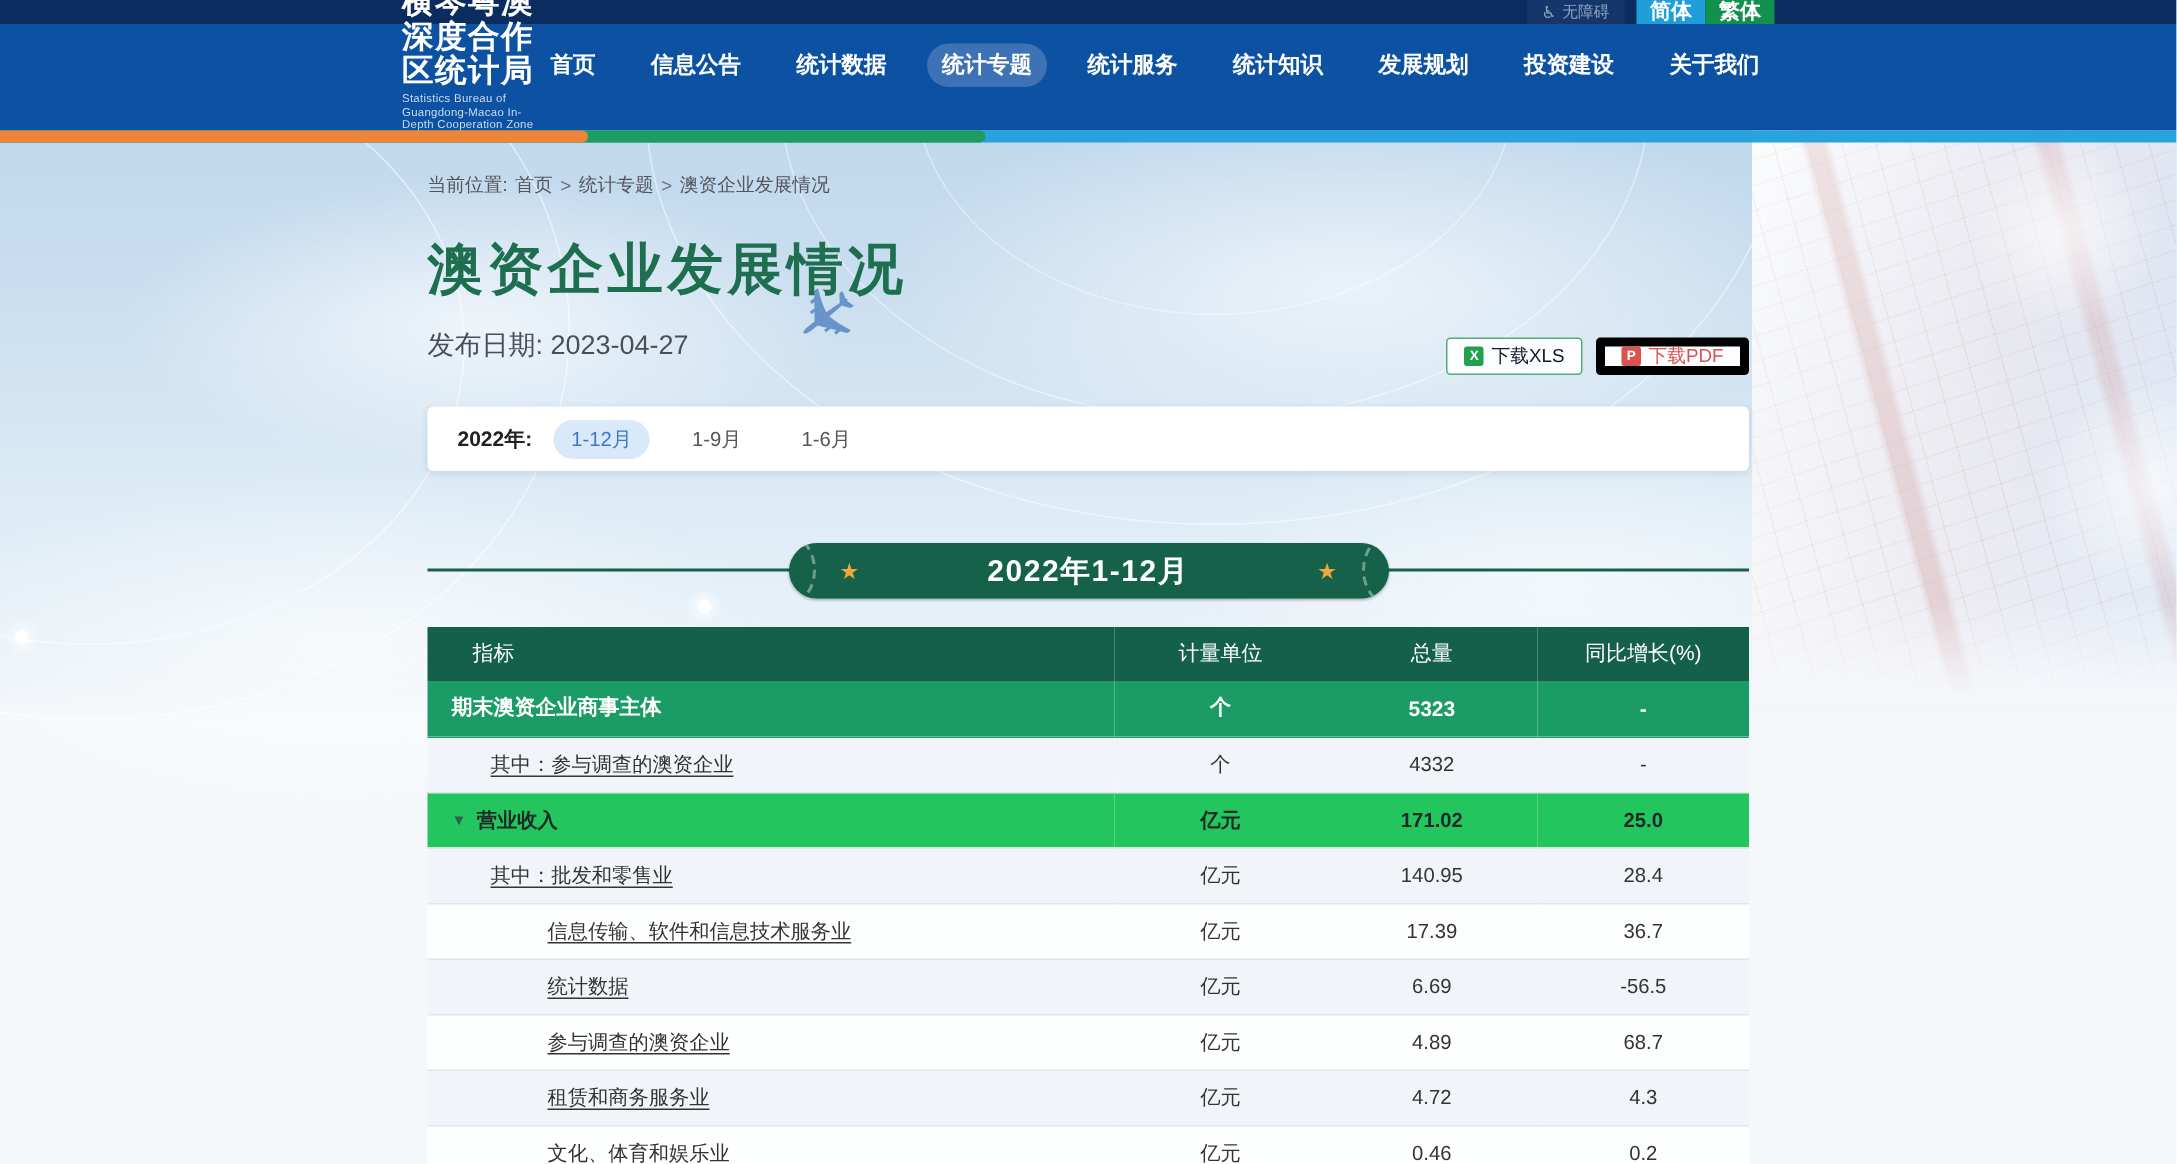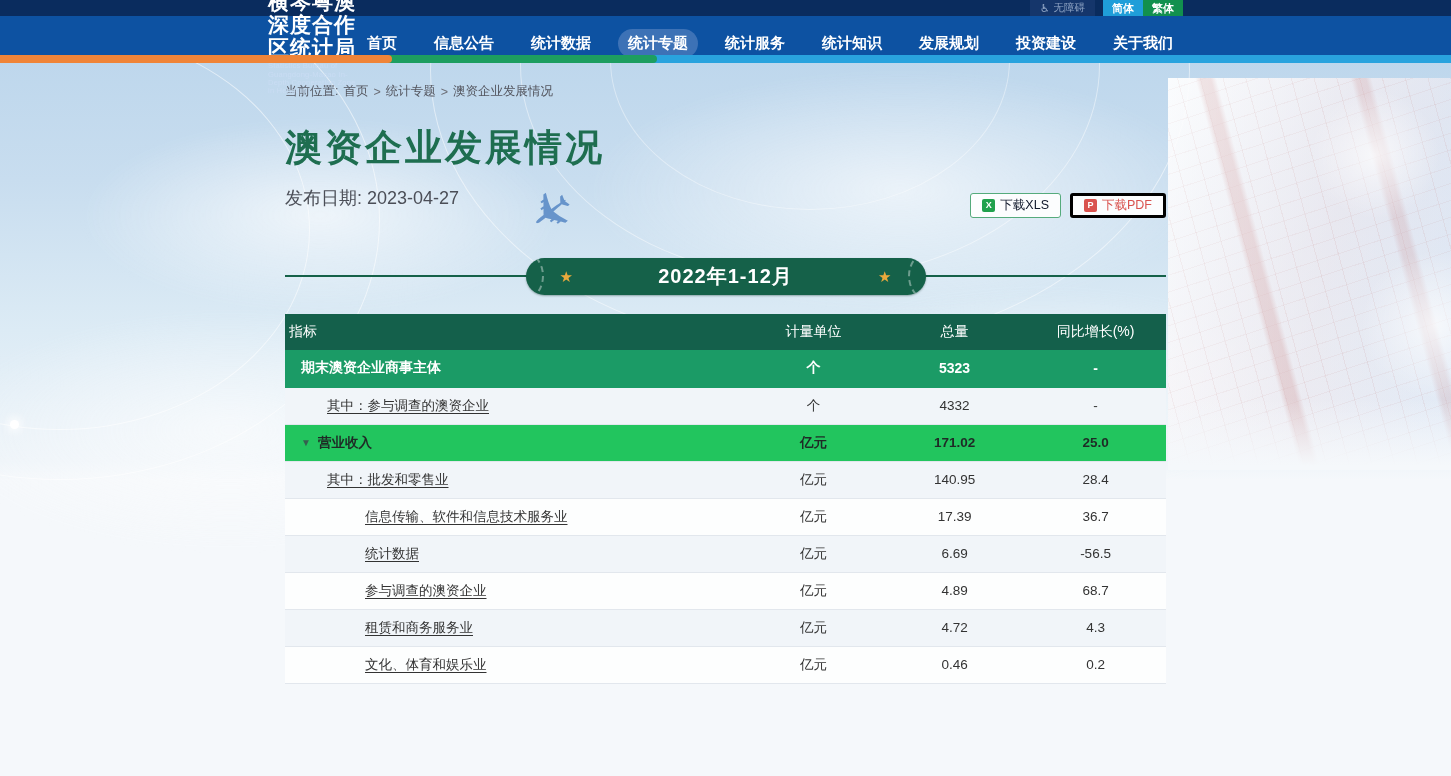--- a/index.html
+++ b/index.html
@@ -38,26 +38,26 @@
   }
   .flare { position:absolute; border-radius:50%; background:radial-gradient(circle, rgba(255,255,255,.7) 0%, rgba(255,255,255,0) 70%); }
   .f1 { left:1310px; top:90px;  width:130px; height:130px; }
   .f2 { left:1360px; top:250px; width:150px; height:150px; }
 
   
   .topbar { position:relative; z-index:5; height:16px; background:#0a2c5e; }
   .topbar-inner { width:915px; margin:0 auto; height:16px; display:flex; justify-content:flex-end; align-items:stretch; }
   .a11y { display:flex; align-items:center; gap:4px; background:#15366b; color:#8fa4c4; font-size:10.5px; padding:0 10px; }
   .a11y .glyph { font-size:11px; }
-  .lang-btn { color:#fff; font-size:11px; font-weight:700; padding:0 9px; display:flex; align-items:center; cursor:pointer; }
+  .lang-btn { color:#fff; font-size:14px; font-weight:700; padding:0 9px; display:flex; align-items:center; cursor:pointer; }
   .lang-simplified { background:#1f9ed9; margin-left:8px; }
   .lang-traditional { background:#12904e; }
 
   
-  .navbar { position:relative; z-index:5; height:39px; background:#0d52a2; }
+  .navbar { position:relative; z-index:5; height:71px; background:#0d52a2; }
   .navbar-inner { width:915px; margin:0 auto; height:54px; display:flex; align-items:center; justify-content:space-between; }
   .logo-block { line-height:1.1; }
   .site-name { color:#fff; font-size:21px; font-weight:700; letter-spacing:1px; }
   .site-name-en { color:#c9dcf3; font-size:7.6px; margin-top:3px; letter-spacing:.2px; }
   .main-nav { display:flex; align-items:center; gap:17px; }
   .nav-item { color:#fff; font-size:15px; font-weight:700; text-decoration:none; padding:5px 10px; border-radius:15px; white-space:nowrap; cursor:pointer; }
   .nav-item.active { background:#3d72b6; }
 
   
   .stripe { position:relative; z-index:5; height:8px; background:#29a3de; }
@@ -69,21 +69,21 @@
   .breadcrumb { margin-top:20px; font-size:12.5px; color:#53555e; display:flex; align-items:center; gap:5px; }
   .bc-link { color:#53555e; text-decoration:none; cursor:pointer; }
   .bc-sep { color:#6b6d75; }
 
   .article-head { position:relative; }
   .page-title { margin-top:23px; font-family:"Liberation Serif","DejaVu Serif",serif; font-size:37px; font-weight:600; color:#1e6e50; letter-spacing:3px; }
   .publish-date { margin-top:13px; font-size:18px; color:#4b4e57; }
   .dl-group { position:absolute; right:0; top:70px; display:flex; gap:9px; }
   .dl-btn { display:flex; align-items:center; gap:5px; height:25px; padding:0 11px; border-radius:3px; background:rgba(255,255,255,.9); font-size:12.5px; cursor:pointer; }
   .dl-xls { border:1px solid #55ab7c; color:#0f172a; }
-  .dl-pdf { border:3px solid #000000; color:#d9534f; }
+  .dl-pdf { border:6px solid #000000; color:#d9534f; }
   .file-icon { width:13px; height:13px; border-radius:2px; color:#fff; font-size:9px; font-weight:700; line-height:13px; text-align:center; }
   .xls-icon { background:#21a14d; } .xls-icon::before { content:"X"; }
   .pdf-icon { background:#d9534f; } .pdf-icon::before { content:"P"; }
 
   
   .tab-card { margin-top:29px; height:43px; background:#fff; border-radius:4px; box-shadow:0 1px 5px rgba(60,80,110,.14); display:flex; align-items:center; padding:0 20px; gap:14px; }
   .year-label { font-size:14px; font-weight:700; color:#222; }
   .period-tabs { display:flex; align-items:center; gap:16px; }
   .period-tab { font-size:13.5px; color:#555; cursor:pointer; padding:4px 12px; border-radius:13px; }
   .period-tab.active { background:#d9e9f9; color:#3a7bc8; }
@@ -94,21 +94,21 @@
   .banner-pill { position:relative; z-index:1; width:400px; height:37px; margin:0 auto; background:#156149; border-radius:18.5px; display:flex; align-items:center; justify-content:center; overflow:hidden; box-shadow:0 1px 2px rgba(0,40,30,.35); }
   .banner-title { color:#fff; font-size:20px; font-weight:700; letter-spacing:1px; }
   .banner-star { position:absolute; top:10px; color:#e9a93c; font-size:15px; }
   .star-left { left:34px; } .star-right { right:34px; }
   .banner-arc { position:absolute; top:-5px; width:34px; height:46px; border:2px dashed rgba(255,255,255,.38); border-radius:50%; }
   .arc-left { left:-16px; } .arc-right { right:-16px; }
 
   
   table.stat-table { margin-top:19px; width:100%; border-collapse:collapse; }
   .stat-table th { height:36px; background:#14604b; color:#fff; font-size:14px; font-weight:500; }
-  .stat-table th.c-ind { text-align:left; padding-left:4px;font-family:Liberation Serif, serif; }
+  .stat-table th.c-ind { text-align:left; padding-left:30px;font-family:Liberation Serif, serif; }
   .stat-table td { height:37px; font-size:13.5px; color:#333; border-bottom:1px solid #e2e7ed; background:#fff; }
   .c-unit, .c-total, .c-growth { text-align:center; }
   .col-ind { width:52%; } .col-unit { width:16%; } .col-total { width:16%; } .col-growth { width:16%; }
   tr.v-shade td { background:#f1f5f9; }
   tr.v-white td { background:#fdfefe; }
   tr.v-mint  td { background:#22c55e; font-weight:700; color:#1f2a26; }
   tr.v-emphasis td { background:#1b9b66; color:#fff; font-weight:700; border-bottom-color:#1b9b66; font-size:14px; }
   tr.ind-0 td.c-ind { padding-left:16px;margin-left:17px; }
   tr.ind-1 td.c-ind { padding-left:42px; }
   tr.ind-2 td.c-ind { padding-left:80px; }
@@ -195,20 +195,28 @@
         <span class="file-icon xls-icon"></span>
         <span>下载XLS</span>
       </div>
       <div class="dl-btn dl-pdf">
         <span class="file-icon pdf-icon"></span>
         <span>下载PDF</span>
       </div>
     </div>
   </div>
 
+  <div class="tab-card">
+    <span class="year-label">2022年:</span>
+    <div class="period-tabs">
+        <span class="period-tab active">1-12月</span>
+        <span class="period-tab">1-9月</span>
+        <span class="period-tab">1-6月</span>
+      </div>
+  </div>
 
   <div class="banner-wrap">
     <div class="banner-line"></div>
     <div class="banner-pill">
       <span class="banner-arc arc-left"></span>
       <span class="banner-star star-left">★</span>
       <span class="banner-title">2022年1-12月</span>
       <span class="banner-star star-right">★</span>
       <span class="banner-arc arc-right"></span>
     </div>

